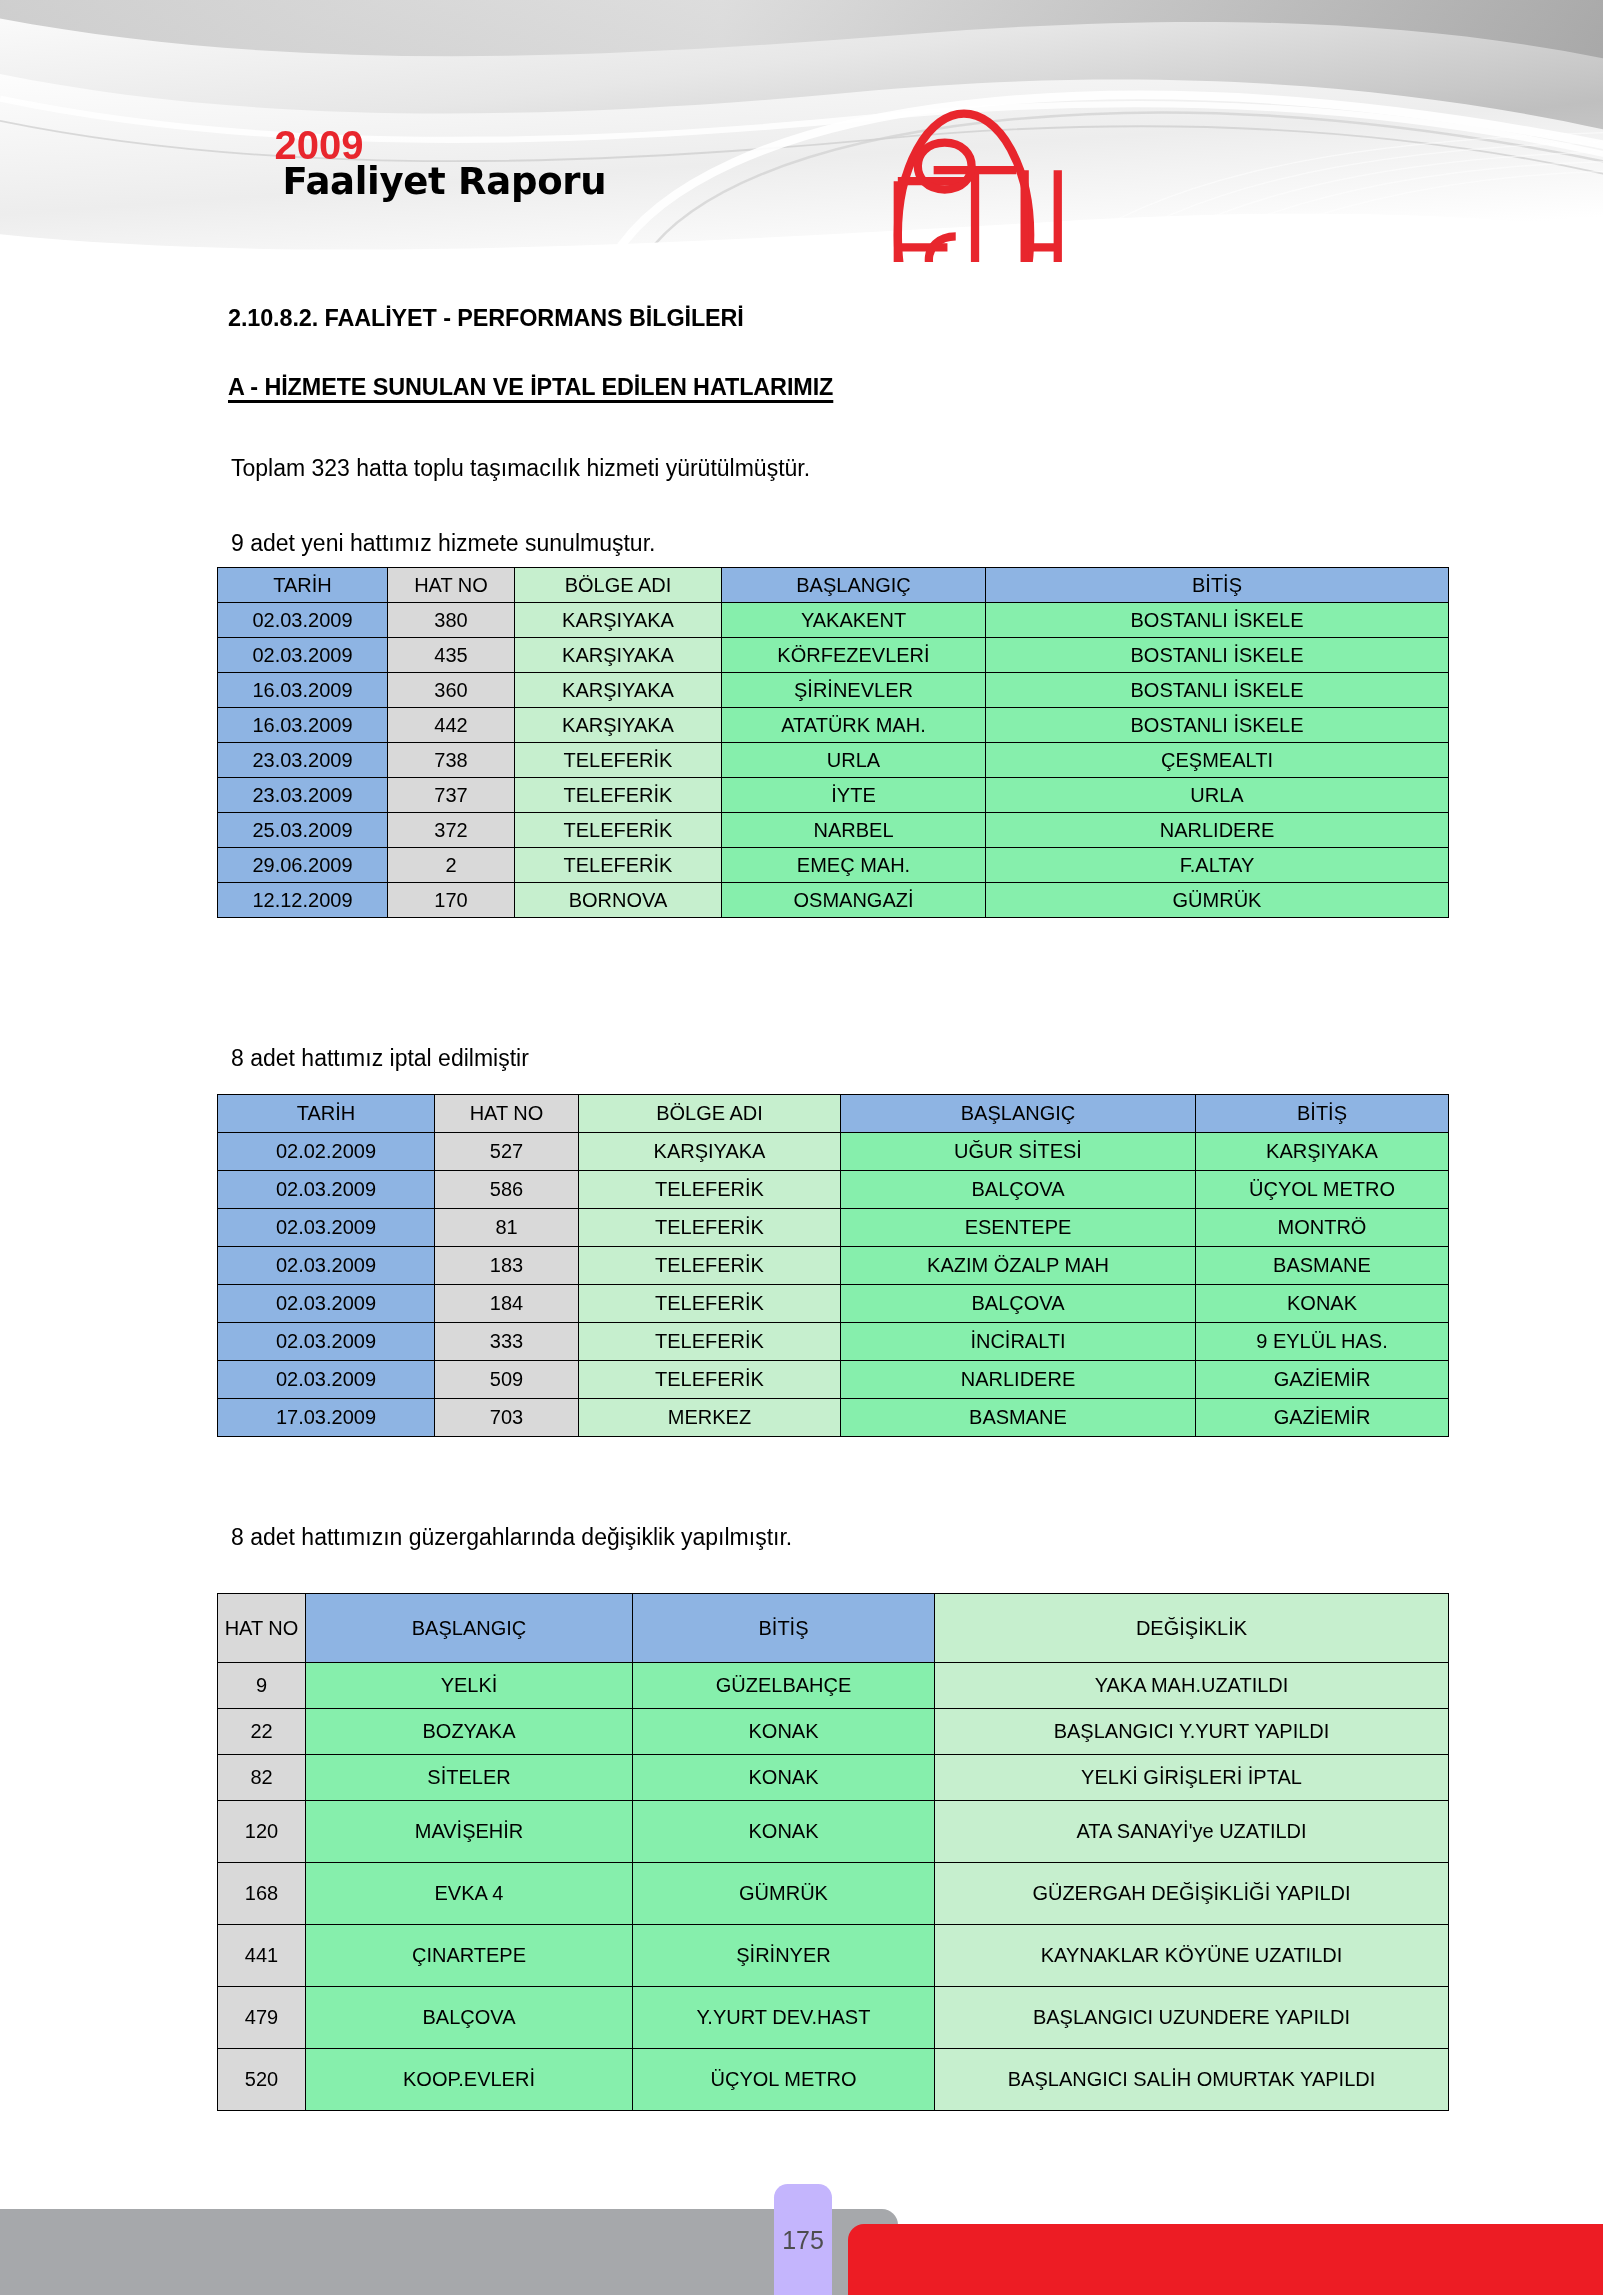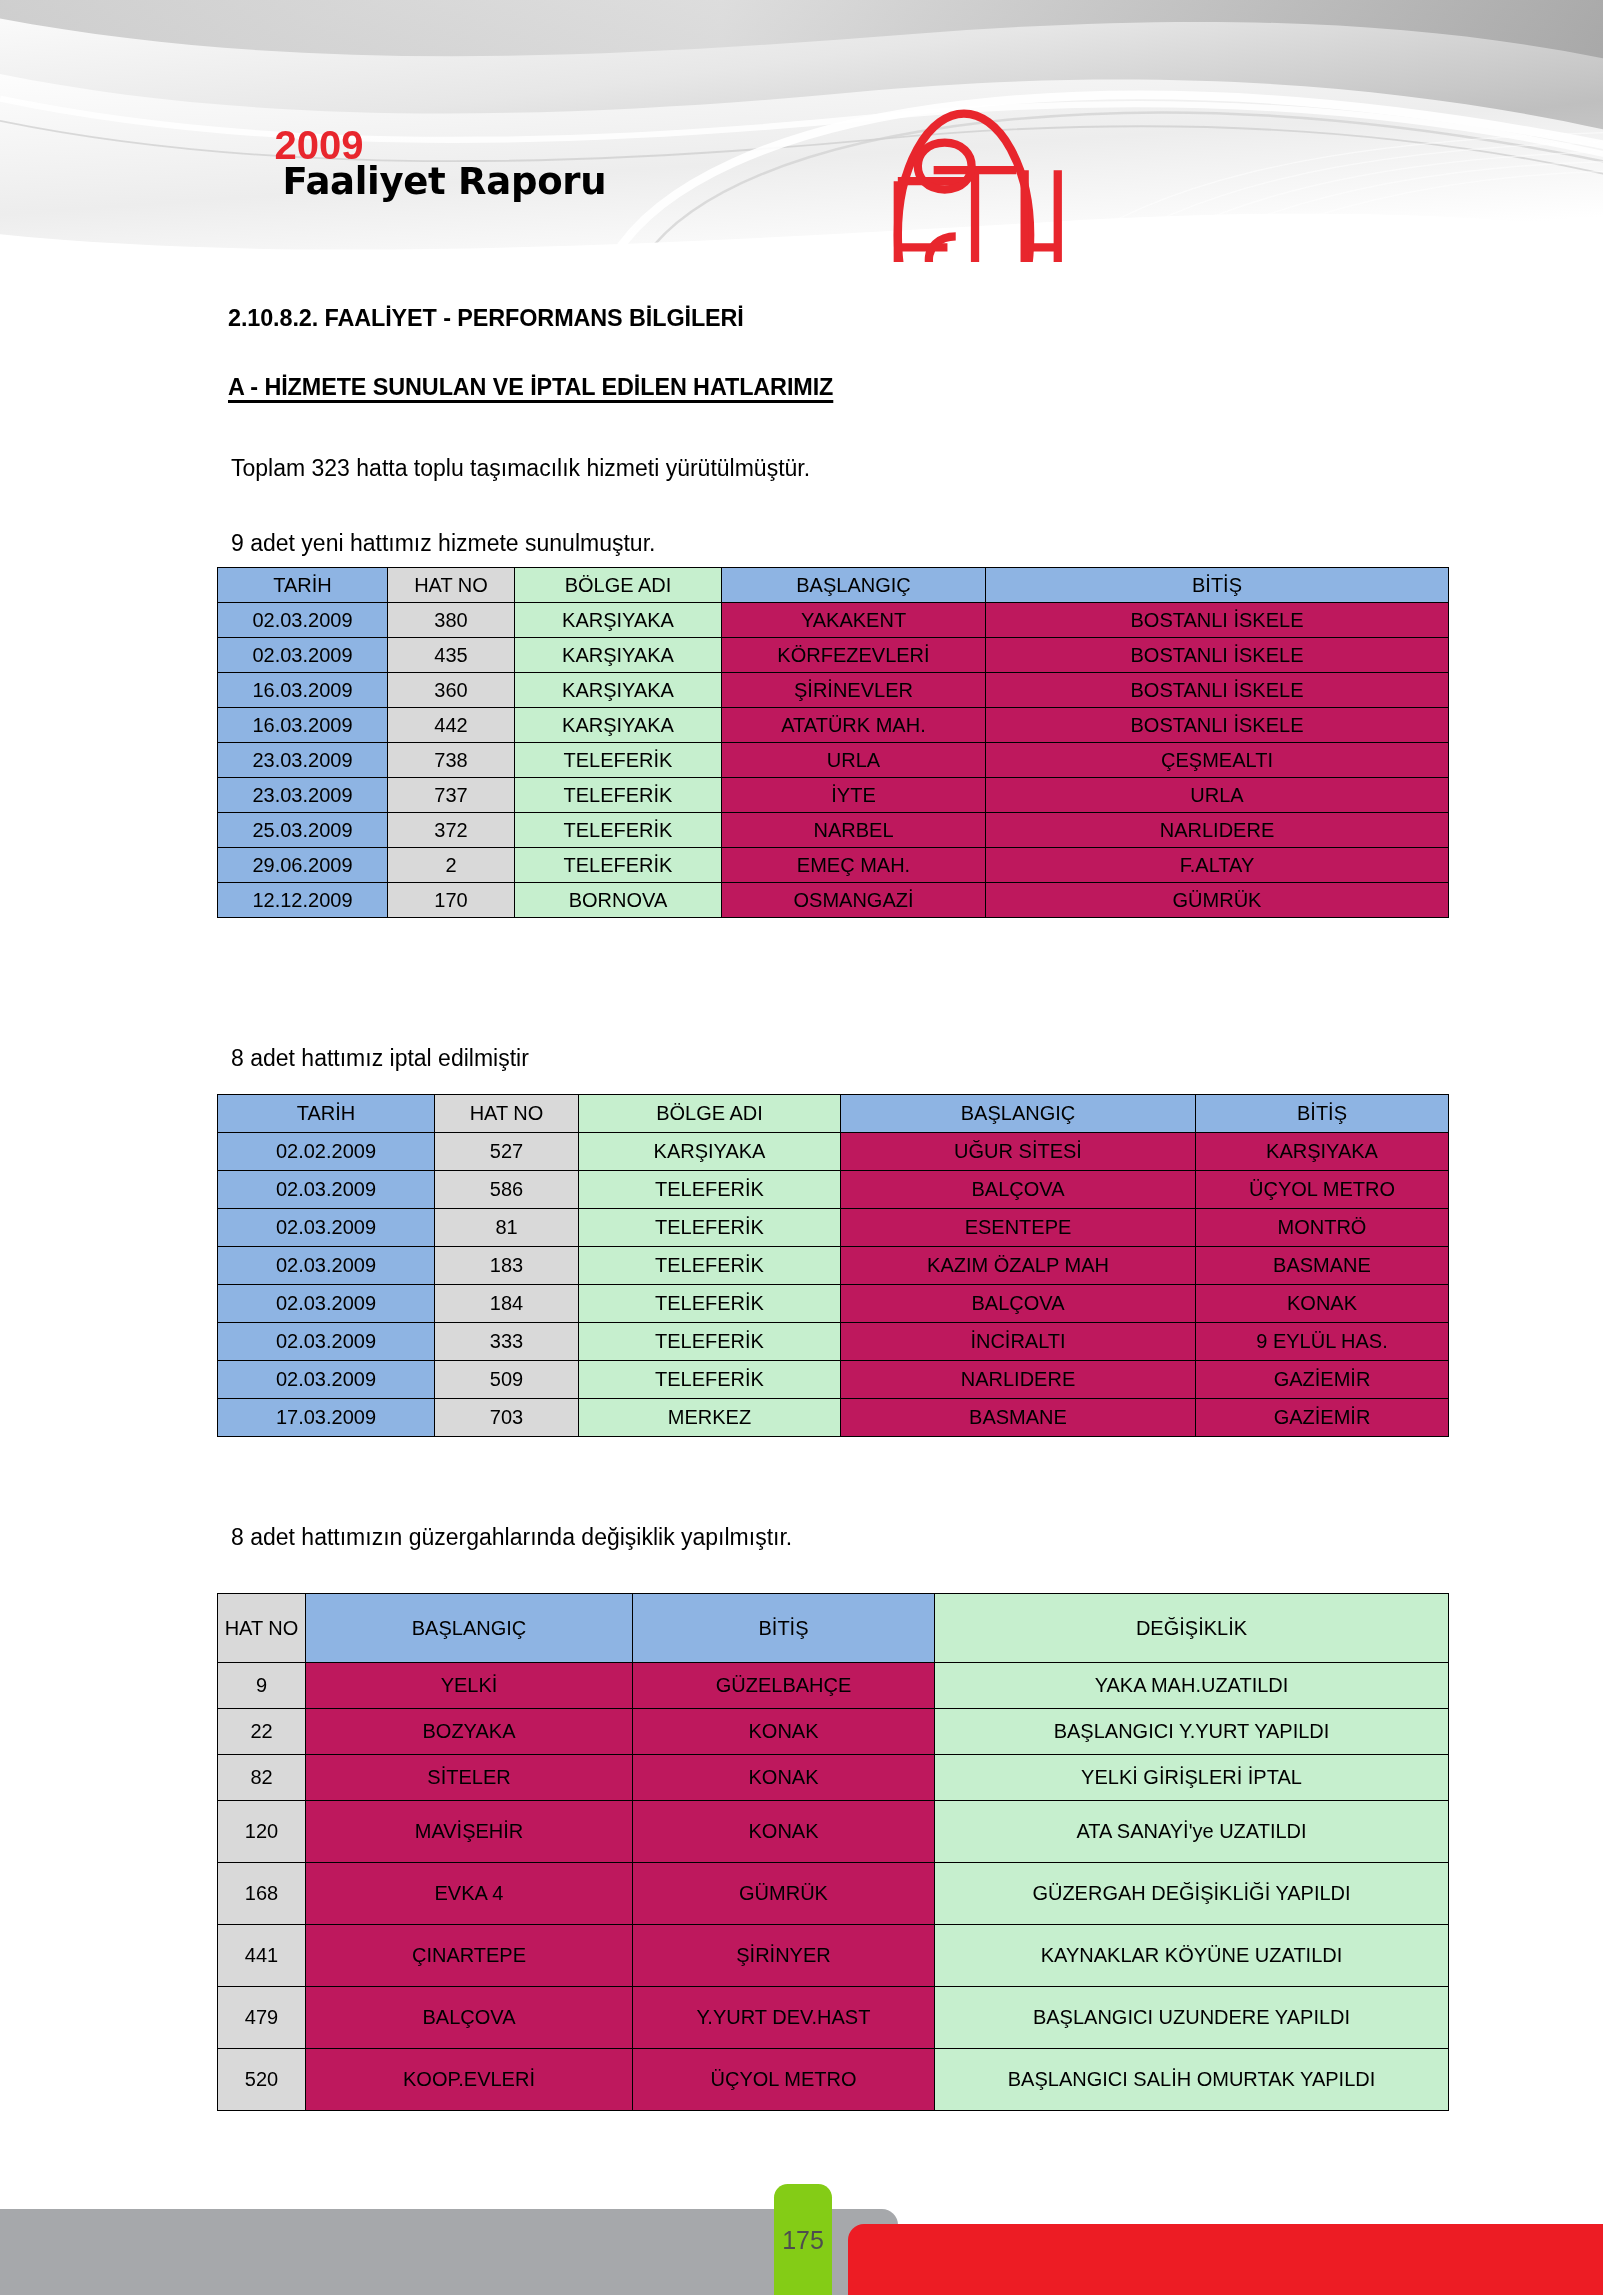--- a/index.html
+++ b/index.html
@@ -113,21 +113,21 @@
     border: 1.2px solid #000000;
     text-align: center;
     vertical-align: middle;
     padding: 1.2px 2.5px;
     font-weight: normal;
     white-space: nowrap;
   }
   .c-blue  { background: #8EB4E3; }
   .c-green { background: #C6EFCE; }
   .c-gray  { background: #D9D9D9; }
-  .c-white { background: #be185d; margin-left: 20px; }
+  .c-white { background: #86efac; margin-left: 20px; }
 
   
   #table1 {
     position: absolute;
     left: 217px;
     top: 305px;
     width: 1231px;
   }
   #table1 td { height: 35px; }
 
@@ -166,21 +166,21 @@
     height: 87px;
     background: #a6a8ab;
     border-top-right-radius: 16px;
   }
   .footer-pagebox {
     position: absolute;
     left: 774px;
     top: 6.2px;
     width: 58px;
     height: 112px;
-    background: #84cc16;
+    background: #c4b5fd;
     border-top-left-radius: 13.6px;
     border-top-right-radius: 13.6px;
     display: flex;
     align-items: center;
     justify-content: center;
   }
   .footer-pagenum {
     font-family: "Liberation Sans", sans-serif;
     font-size: 25px;
     color: #4d4d4f;

